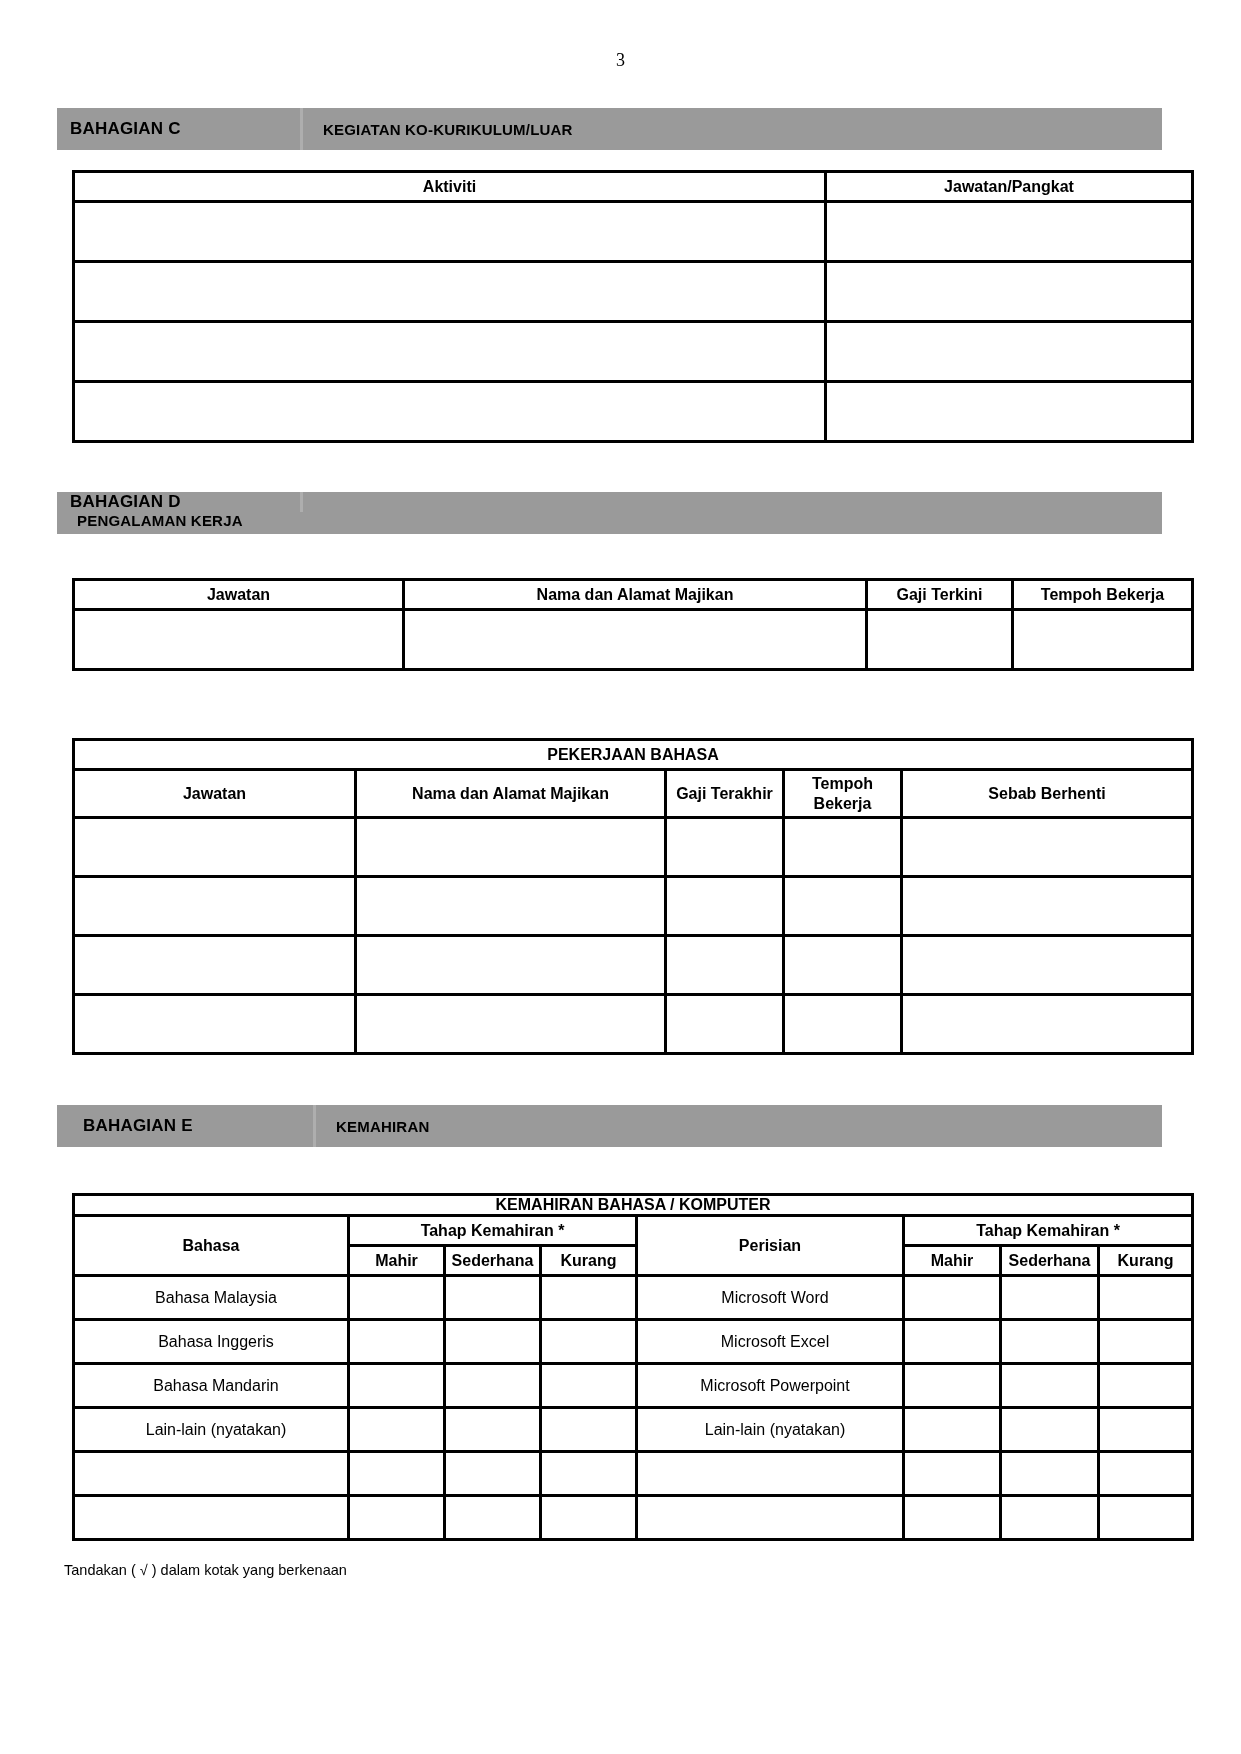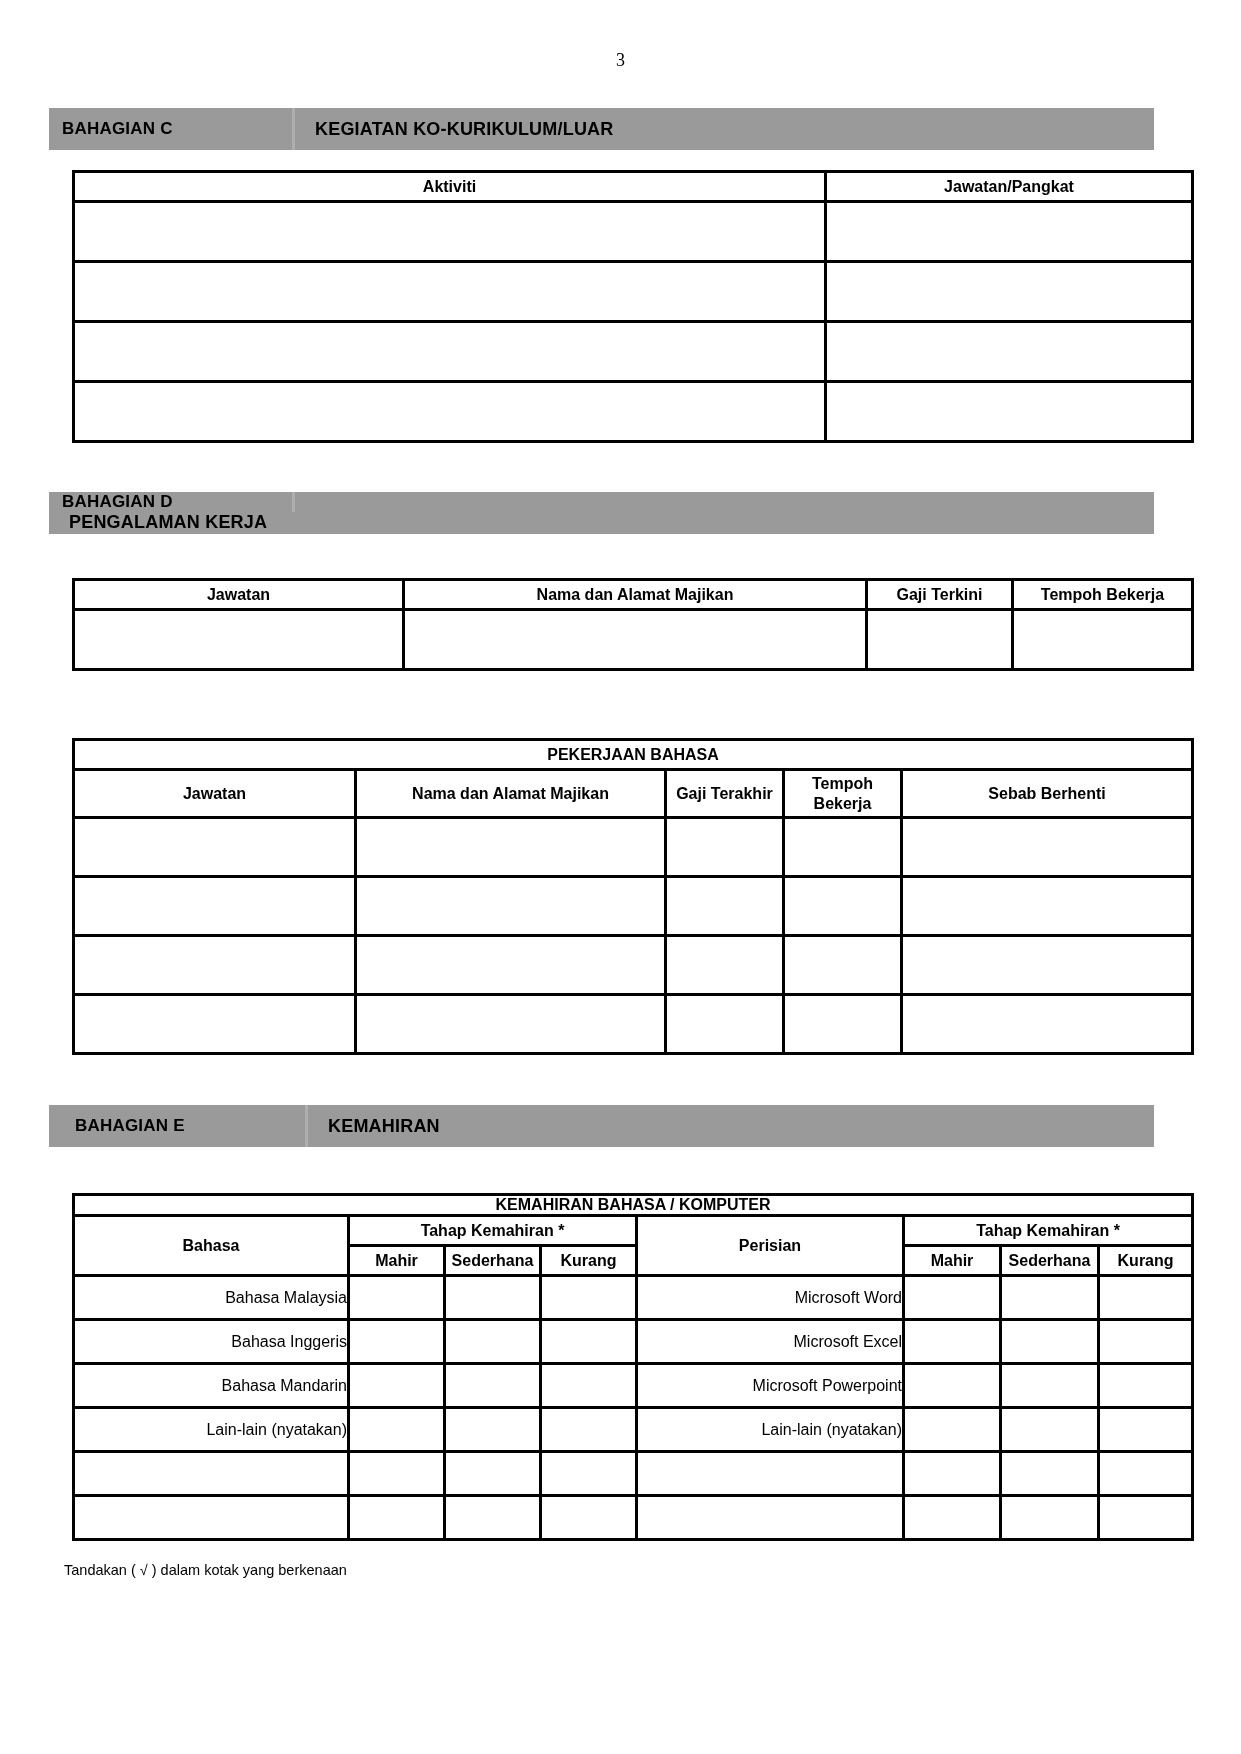--- a/index.html
+++ b/index.html
@@ -3,45 +3,45 @@
 <meta charset="utf-8">
 <style>
   * { margin:0; padding:0; box-sizing:border-box; }
   html,body { background:#ffffff; }
   body { font-family:"Liberation Sans", sans-serif; color:#000; }
   .page { position:relative; width:1241px; height:1754px; background:#fff; overflow:hidden; }
 
   .page-number { position:absolute; top:50px; left:0; width:100%; text-align:center;
     font-family:"Liberation Serif", serif; font-size:18px; }
 
-  .section-bar { position:absolute; left:49px; width:1105px; height:42px;
+  .section-bar { position:absolute; left:57px; width:1105px; height:42px;
     background:#9a9a9a; display:flex; align-items:stretch; }
   .section-bar .bar-label { width:246px; display:flex; align-items:center; padding-left:13px;
     font-weight:bold; font-size:17px; letter-spacing:0.2px; border-right:3px solid #aeaeae; }
   .section-bar .bar-title { display:flex; align-items:center; padding-left:20px;
-    font-weight:bold; font-size:18px; letter-spacing:0.2px; }
+    font-weight:bold; font-size:15px; letter-spacing:0.2px; }
   .bar-c { top:108px; } .bar-d { top:492px;flex-direction:column; } .bar-e { top:1105px;padding-left:13px; }
 
   table.form { position:absolute; left:72px; width:1119px;
     border-collapse:collapse; table-layout:fixed; }
   table.form td, table.form th { border:3px solid #000; font-size:16px;
     vertical-align:middle; overflow:hidden; }
   .tbl-c { top:170px; } .tbl-sekarang { top:578px; } .tbl-dahulu { top:738px; }
   .tbl-kemahiran { top:1193px; }
 
   .title-cell { font-weight:bold; font-size:17px; text-align:center; height:30px; }
   th.hdr { font-weight:bold; text-align:center; font-size:16px; }
   .hdr-sm { font-weight:bold; text-align:center; font-size:14px; }
   .row-c td { height:60px; }
   .hdr-row-30 th { height:30px; }
   .hdr-row-48 th { height:48px; line-height:1.2; }
   .row-sekarang td { height:60px; }
   .row-dahulu td { height:59px; }
   .row-skill td { height:44px; }
-  .label-cell { text-align:right; padding-left:10px; font-size:14.5px; font-weight:normal; }
+  .label-cell { text-align:center; padding-left:10px; font-size:14.5px; font-weight:normal; }
 
   .footnote { position:absolute; top:1562px; left:64px; font-size:14.5px; }
 </style>
 </head>
 <body>
 
 <div class="page">
 
   <div class="page-number">3</div>
 

